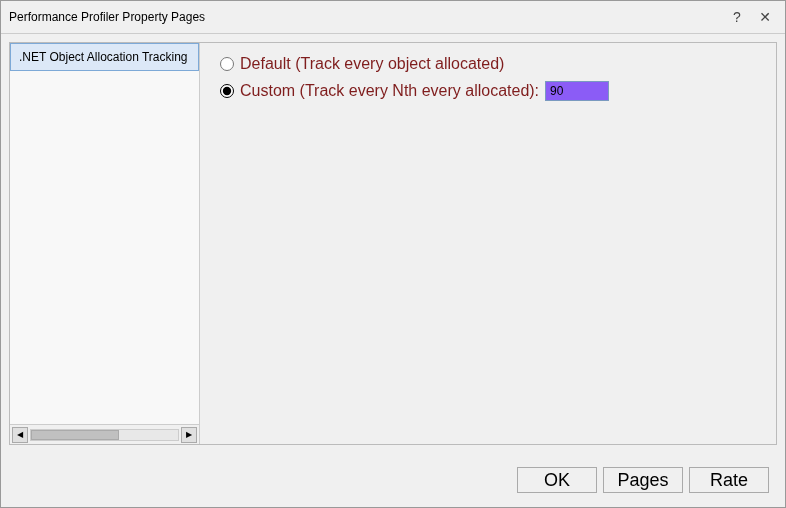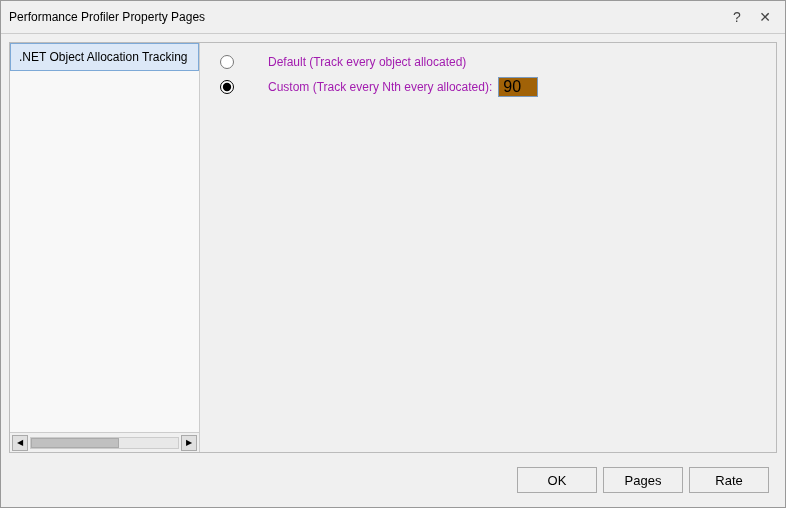--- a/index.html
+++ b/index.html
@@ -62,21 +62,21 @@
       display: flex;
       align-items: center;
       justify-content: center;
     }
 
     .dialog-content {
       display: flex;
       flex-direction: column;
       flex: 1;
       padding: 8px;
-      gap: 8px;
+      gap: 16px;
     }
 
     .main-area {
       display: flex;
       flex: 1;
       gap: 0;
       border: 1px solid #bbb;
       background: #fff;
     }
 
@@ -168,51 +168,50 @@
     }
 
     .radio-input {
       width: 14px;
       height: 14px;
       cursor: pointer;
       accent-color: #000;
     }
 
     .radio-label {
-      font-size: 12px;
-      color: #a21caf;
-      cursor: pointer;
-      margin-left: 28px;
+      font-size: 16px;
+      color: #7f1d1d;
+      cursor: pointer;
     }
 
     .custom-value-input {
-      width: 40px;
+      width: 64px;
       height: 20px;
       border: 1px solid #7a9abf;
-      background: #a16207;
-      font-size: 16px;
+      background: #8b5cf6;
+      font-size: 12px;
       padding: 0 4px;
       outline: none;
     }
 
     .footer {
       display: flex;
       justify-content: flex-end;
       align-items: center;
       padding: 6px 8px;
       gap: 6px;
     }
 
     .footer-btn {
       width: 80px;
       height: 26px;
       background: #f0f0f0;
       border: 1px solid #aaa;
       cursor: pointer;
-      font-size: 13px;
+      font-size: 18px;
       font-family: 'Segoe UI', Tahoma, Geneva, Verdana, sans-serif;
       color: #000;
       display: flex;
       align-items: center;
       justify-content: center;
     }
   </style>
 </head>
 <body>
 

